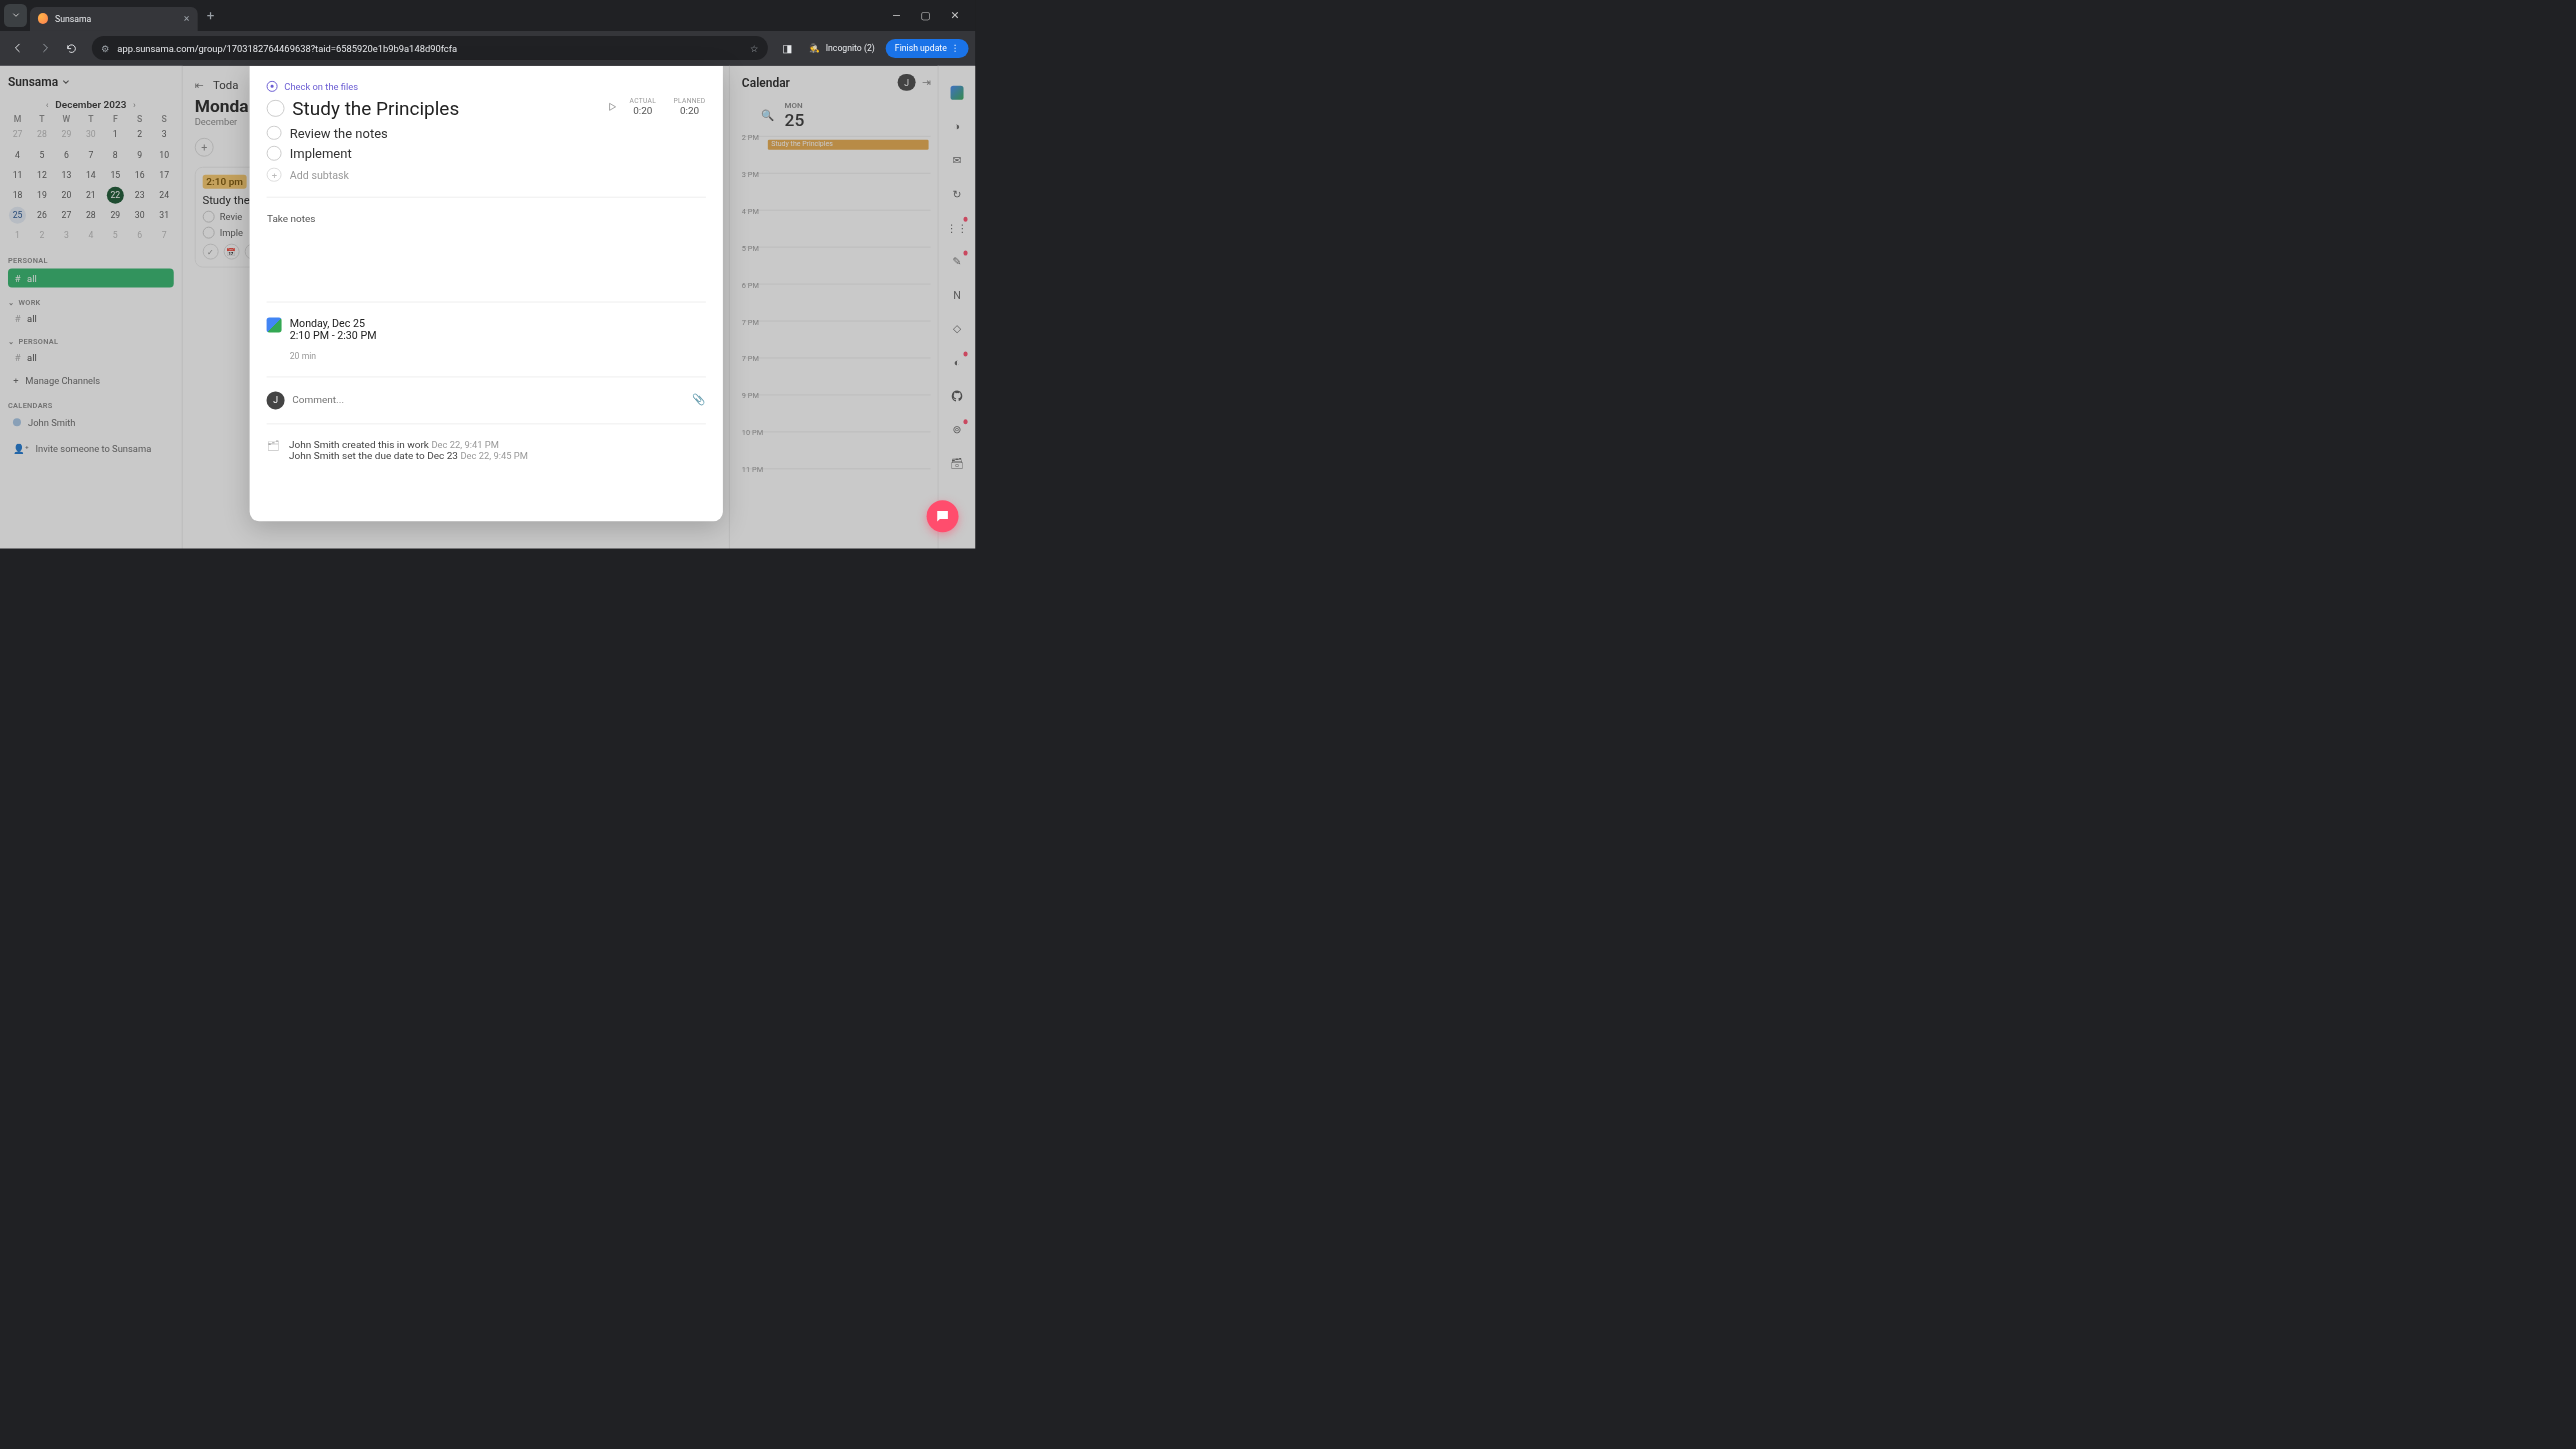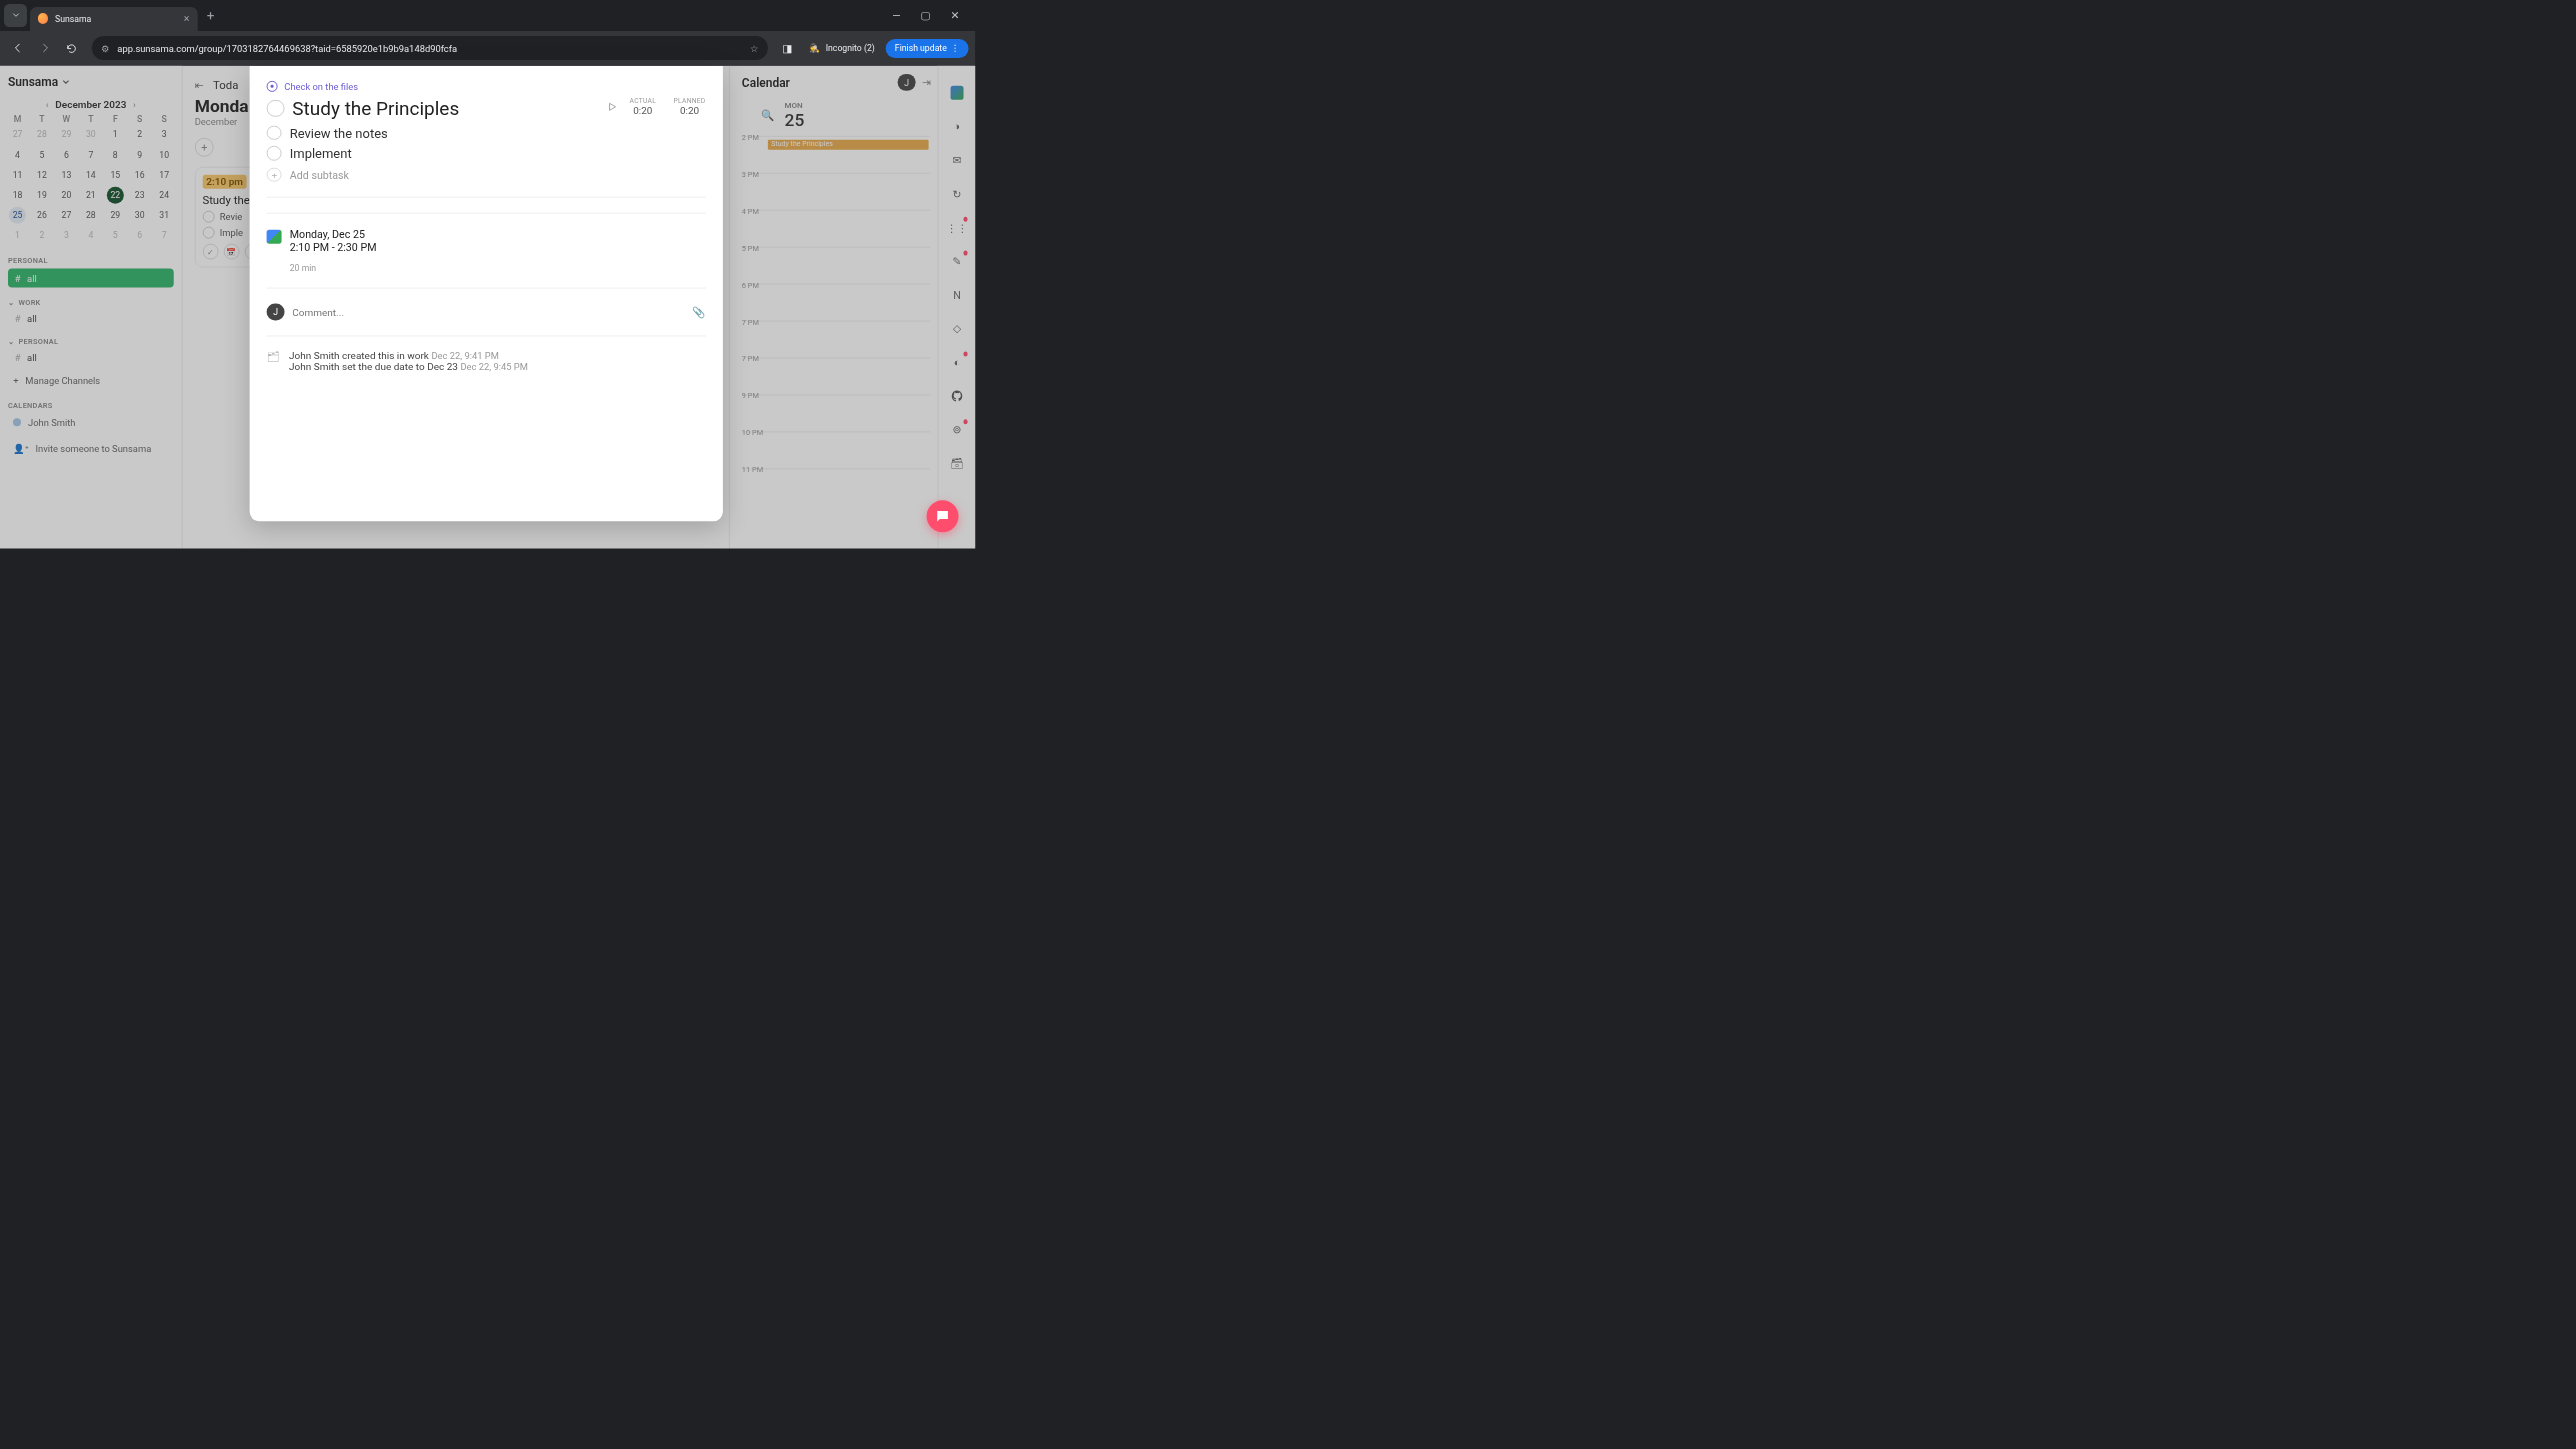--- a/index.html
+++ b/index.html
@@ -409,20 +409,21 @@
         </div>
       <div class="msub">
           <span class="c"></span>
           <span>Implement</span>
         </div>
       <div class="addrow">
         <span class="pluscirc">+</span>
         <span>Add subtask</span>
       </div>
       <div class="hr"></div>
+      <div class="notes">Take notes</div>
       <div class="hr"></div>
       <div class="sched">
         <span class="gcal-ic"></span>
         <div>
           <div class="d1">Monday, Dec 25</div>
           <div class="d2">2:10 PM - 2:30 PM</div>
           <div class="d3">20 min</div>
         </div>
       </div>
       <div class="hr"></div>

